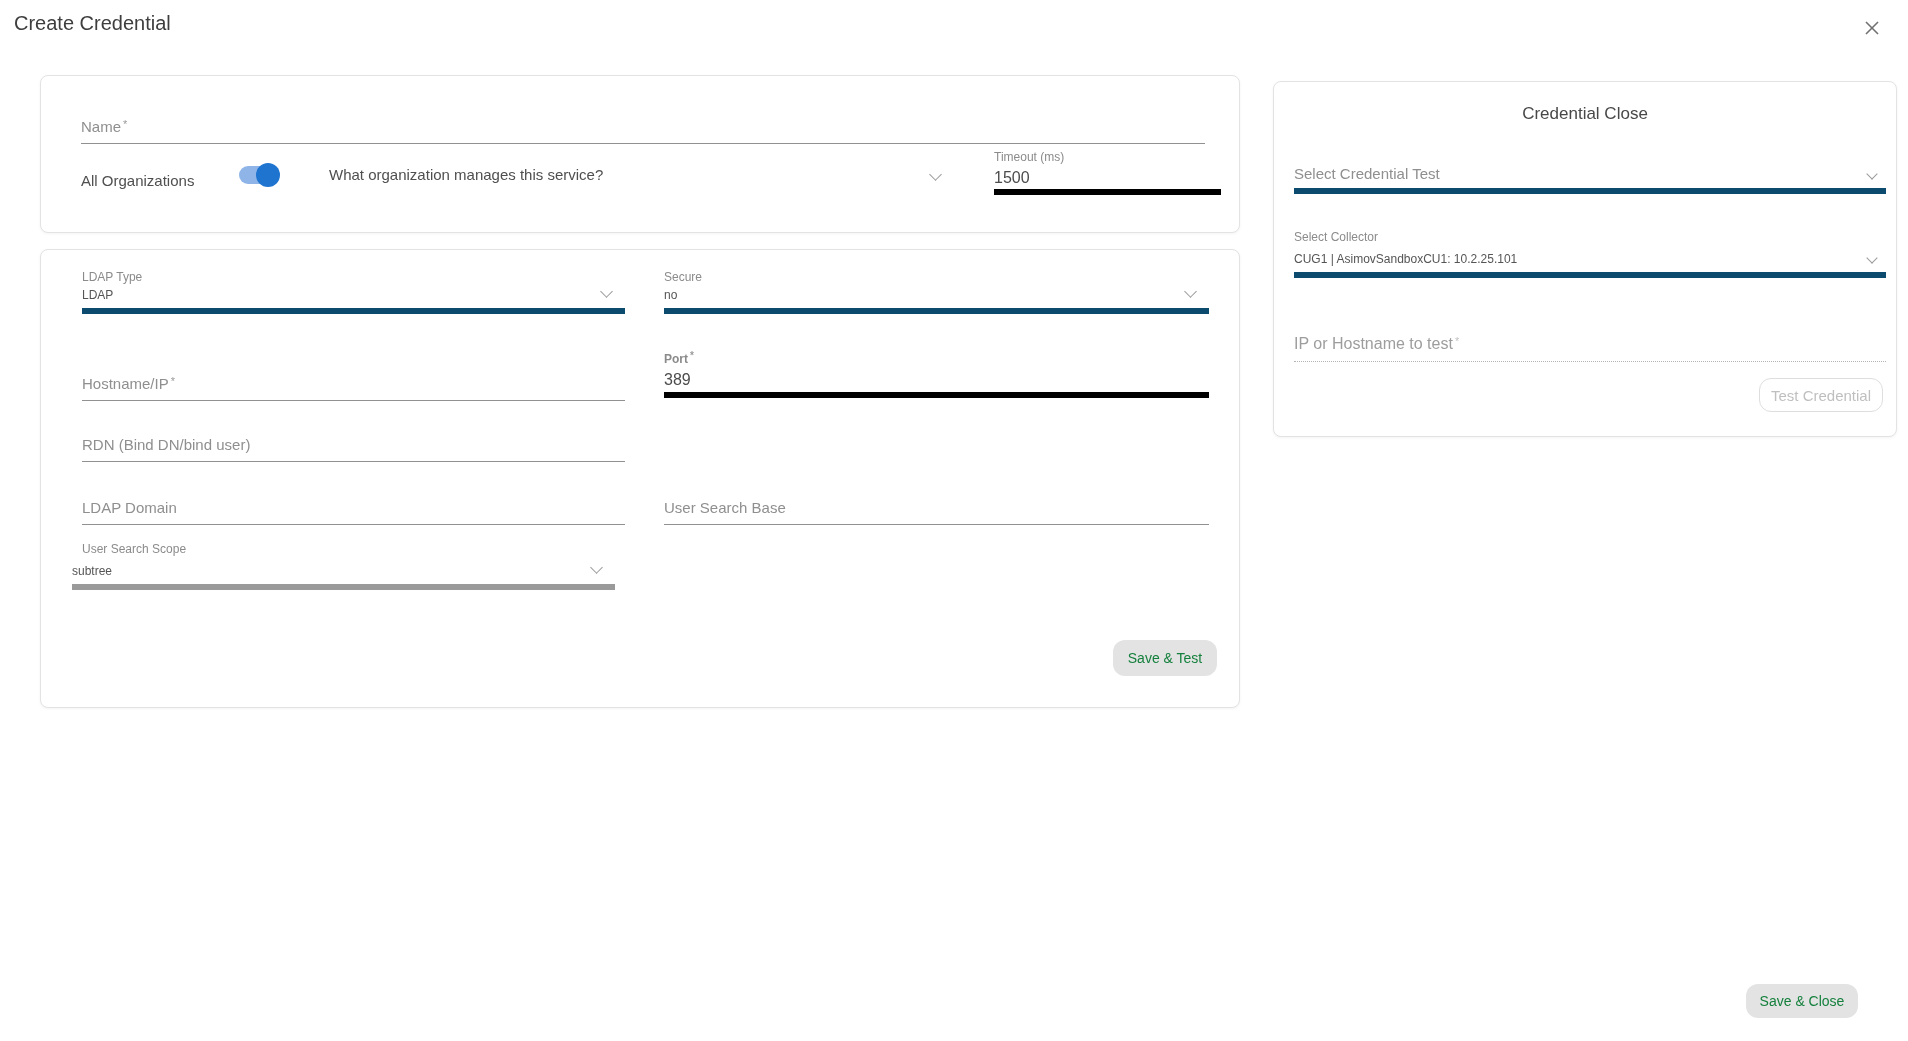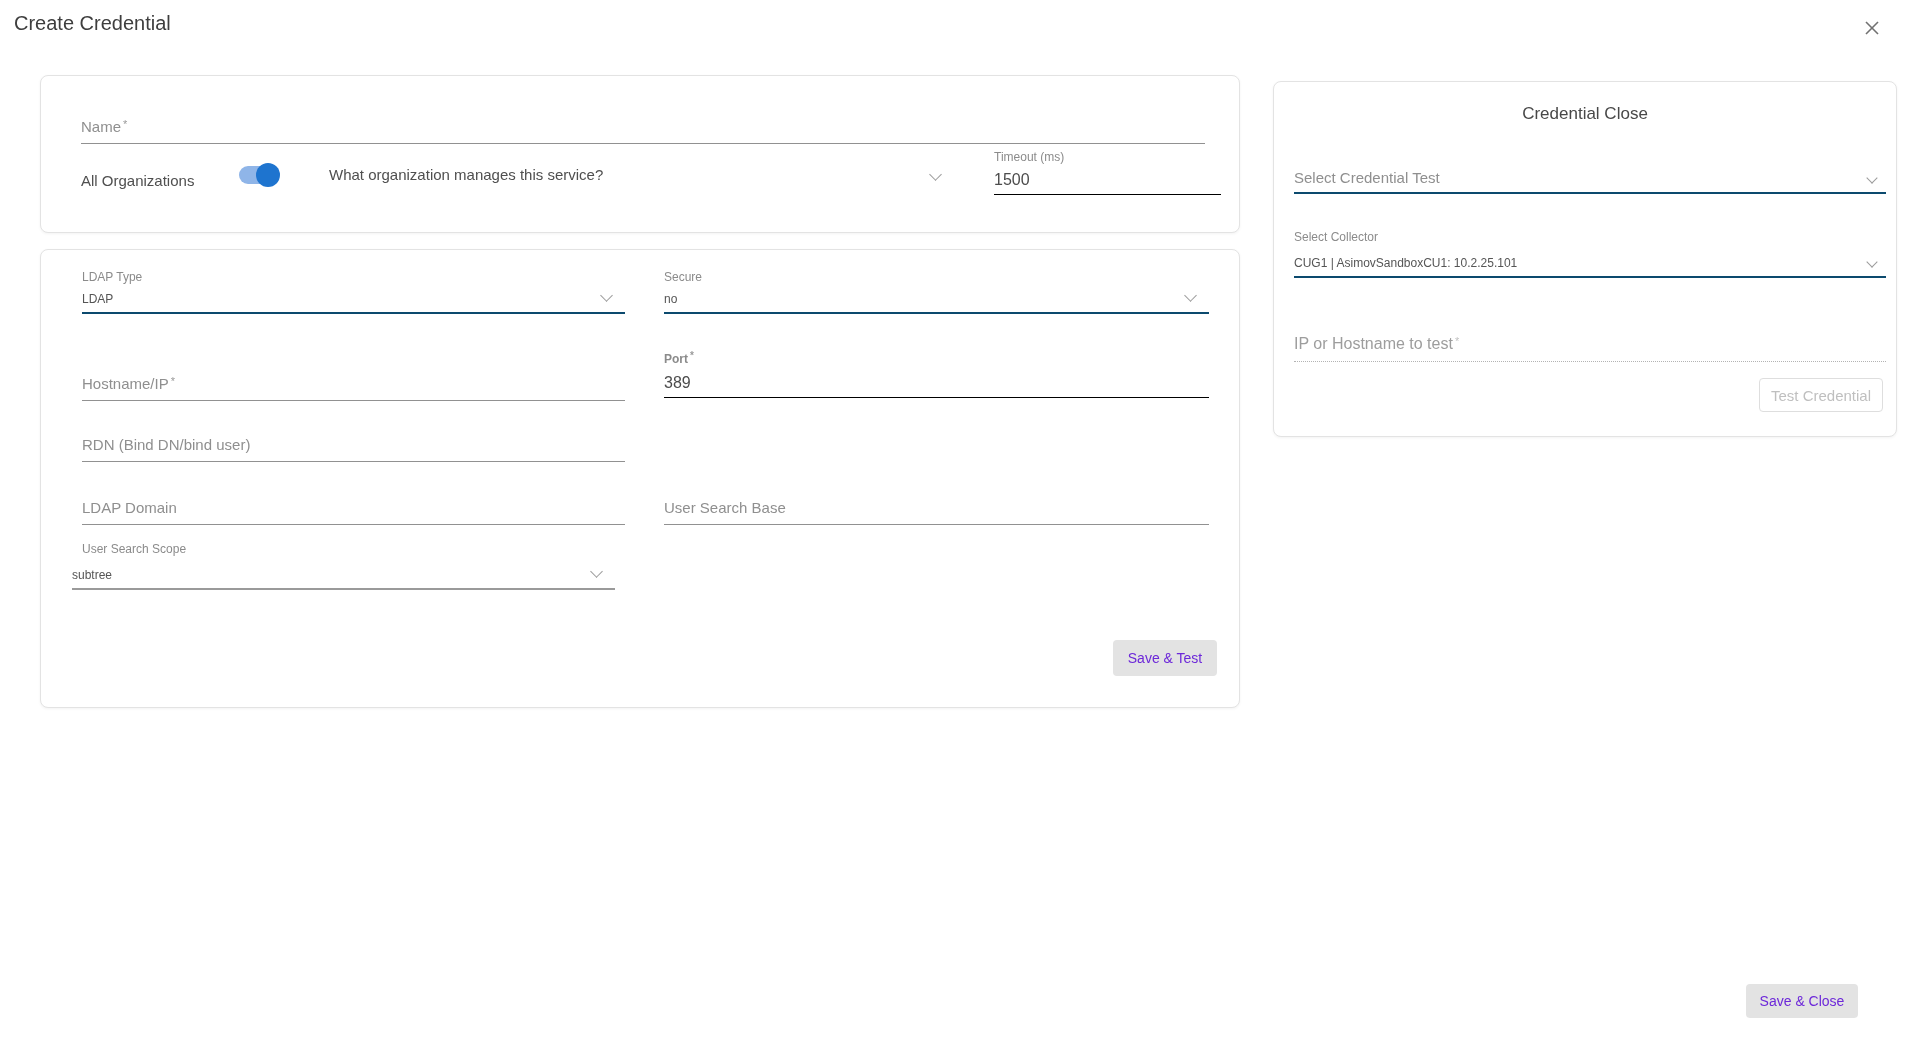--- a/index.html
+++ b/index.html
@@ -21,41 +21,41 @@
   .small-label { position:absolute; font-size:12px; color:#8b8b8b; white-space:nowrap; }
   .sup-req { font-size:11px; color:#9a9a9a; vertical-align:4px; padding-left:2px; }
 
   
   .ufield { position:absolute; border-bottom:1px solid #919191; cursor:text; }
   .ufield .ph { position:absolute; left:0; bottom:8px; font-size:15px; color:#8f8f8f; white-space:nowrap; }
   .ufield.dotted { border-bottom:1px dotted #b3b3b3; cursor:default; }
   .ufield.dotted .ph { color:#9d9d9d; }
 
   
-  .vinput { position:absolute; border:none; border-bottom:1px solid #000000; outline:none;
+  .vinput { position:absolute; border:none; border-bottom:6px solid #000000; outline:none;
     font-family:"Liberation Sans",sans-serif; font-size:16px; color:#4c4c4c; background:transparent; }
 
   
-  .sel { position:absolute; border-bottom:2px solid #0c4a6e; cursor:pointer; }
+  .sel { position:absolute; border-bottom:6px solid #0c4a6e; cursor:pointer; }
   .sel .val { position:absolute; left:0; bottom:6px; font-size:12px; color:#555; white-space:nowrap; }
   .sel .val.ph-style { color:#8f8f8f; font-size:15px; }
   .sel.darkline { border-bottom-color:#9a9a9a; }
   .chev { position:absolute; width:9px; height:9px; border-right:1.5px solid #9b9b9b;
     border-bottom:1.5px solid #9b9b9b; transform:rotate(45deg); }
   .sel .chev { right:14px; bottom:12px; }
 
   
   .toggle { position:absolute; left:198px; top:90px; width:37px; height:18px;
     background:#8fb5e8; border-radius:9px; cursor:pointer; }
   .toggle .knob { position:absolute; right:-4px; top:-3px; width:24px; height:24px;
     border-radius:50%; background:#1e74cf; }
 
   .btn { position:absolute; display:flex; align-items:center; justify-content:center;
-    border-radius:4px; font-size:14px; cursor:default; white-space:nowrap; }
-  .btn.gray-disabled { background:#e3e3e3; color:#6d28d9; border:none; }
+    border-radius:12px; font-size:14px; cursor:default; white-space:nowrap; }
+  .btn.gray-disabled { background:#e3e3e3; color:#15803d; border:none; }
   .btn.outline-disabled { background:#fff; color:#bfbfbf; border:1px solid #dedede; font-size:15px; }
 
   .tester-title { position:absolute; top:22px; width:100%; text-align:center;
     font-size:17px; color:#484848; }
 
   .static-label { position:absolute; font-size:15px; color:#4f4f4f; white-space:nowrap; }
 </style>
 </head>
 <body>
 

